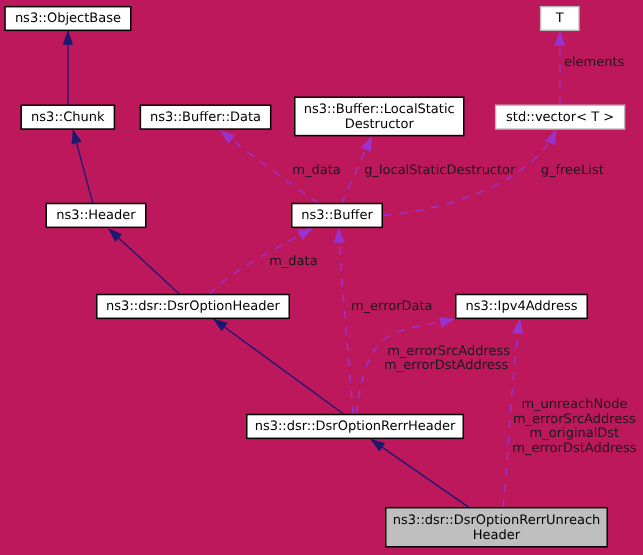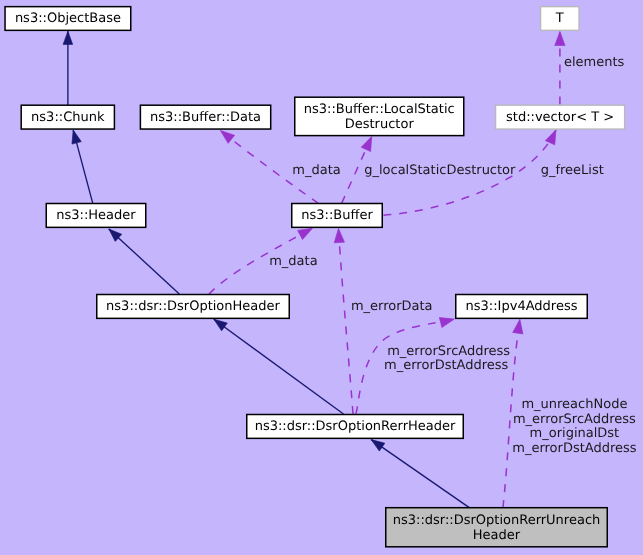--- a/index.html
+++ b/index.html
@@ -1,16 +1,16 @@
 <!DOCTYPE html>
 <html><head>
 <meta charset="utf-8">
 <style>
   html,body{margin:0;padding:0;background:#ffffff;-webkit-font-smoothing:antialiased;}
-  #canvas{position:relative;width:643px;height:555px;background:#c4b5fd;overflow:hidden;}
+  #canvas{position:relative;width:643px;height:555px;background:#be185d;overflow:hidden;}
   svg{display:block;shape-rendering:geometricPrecision;text-rendering:geometricPrecision;}
   text{-webkit-font-smoothing:antialiased;}
   .nodetext{font-family:"DejaVu Sans",sans-serif;font-size:13px;fill:#000000;}
   .edgelabel{font-family:"DejaVu Sans",sans-serif;font-size:13px;fill:#191919;}
 </style>
 </head>
 <body>
 
 <div id="canvas">
 <svg width="643" height="555" viewBox="0 0 643 555">

